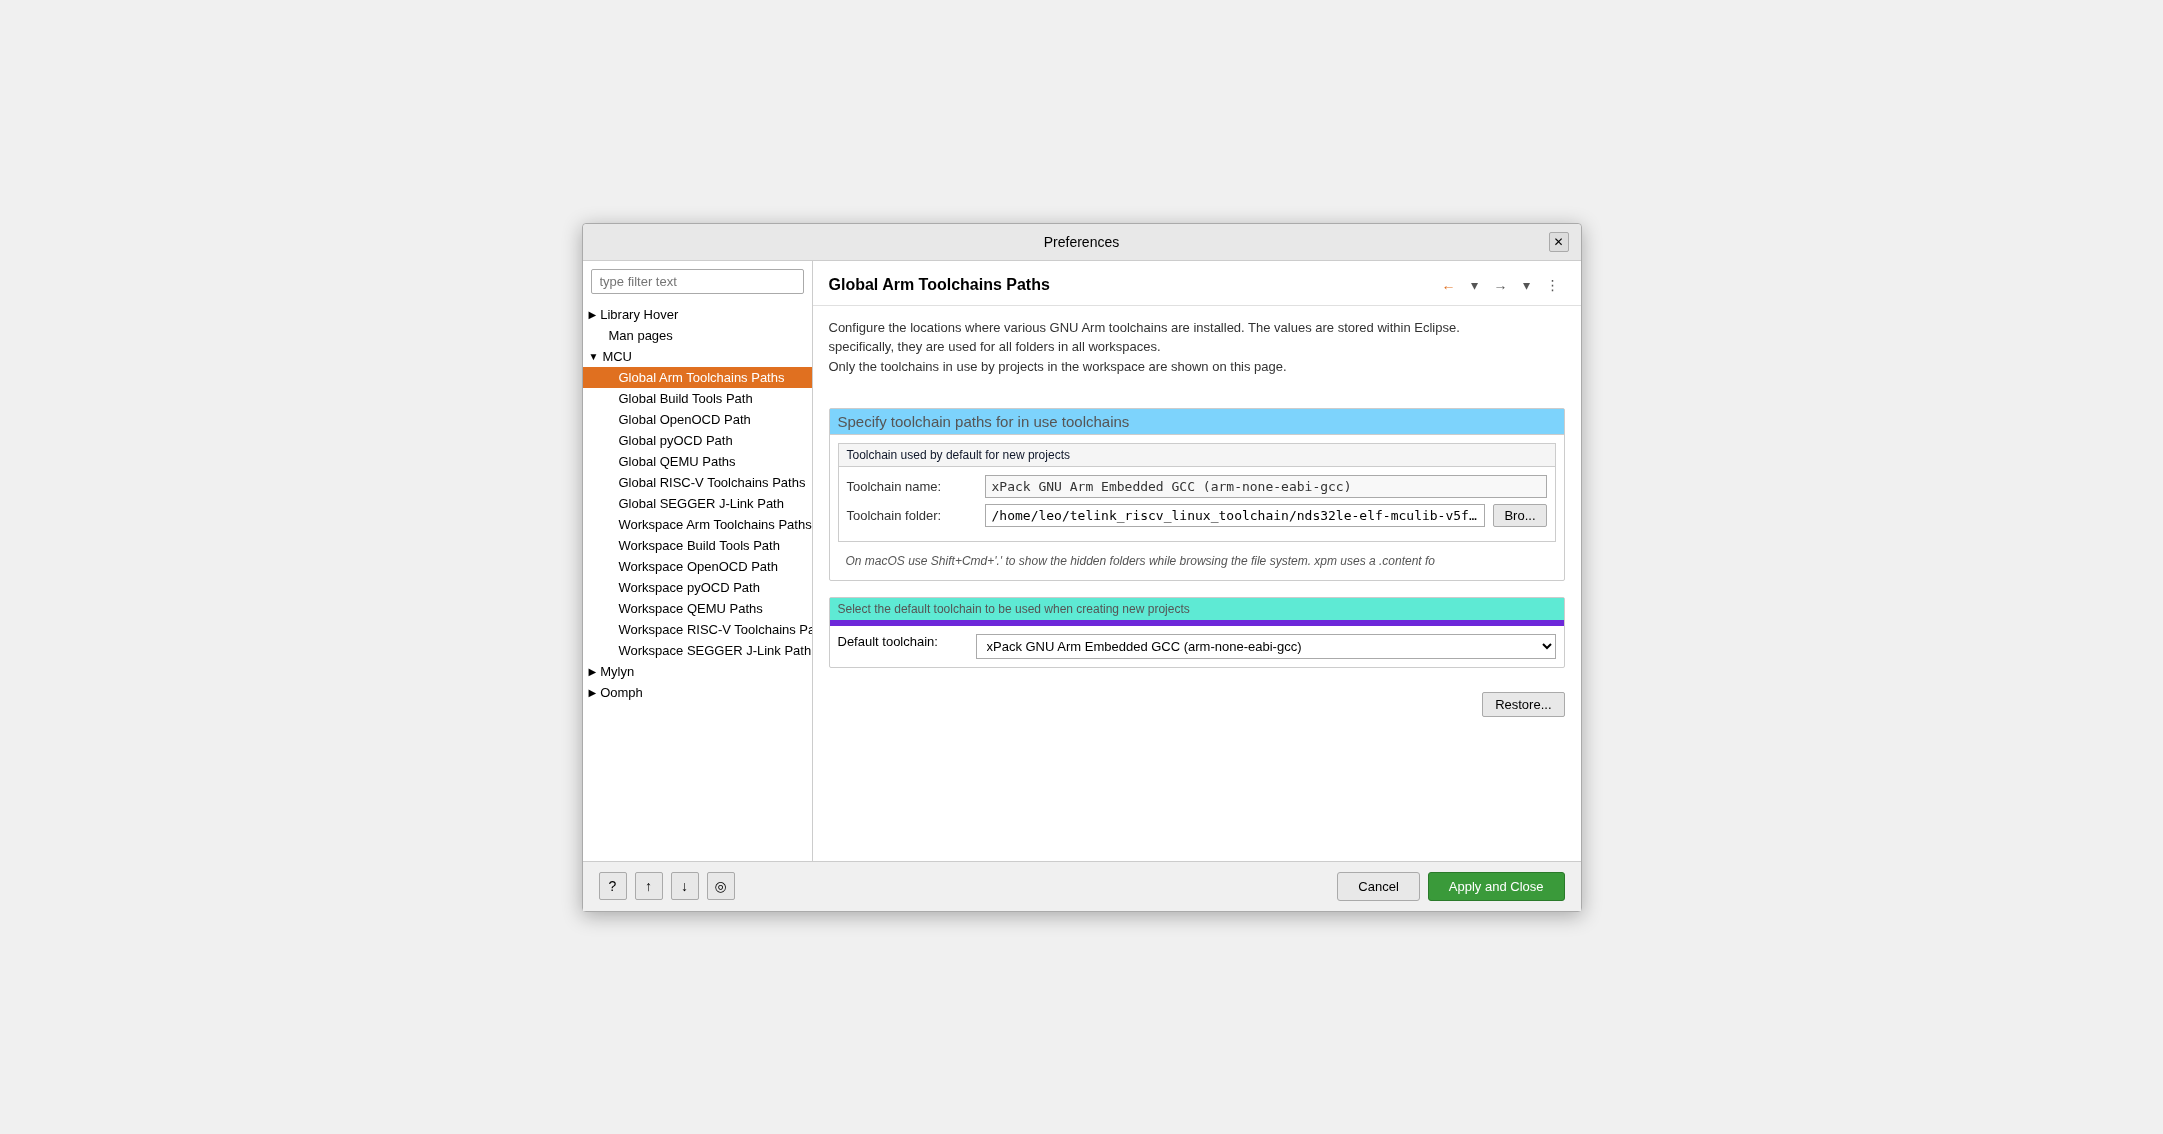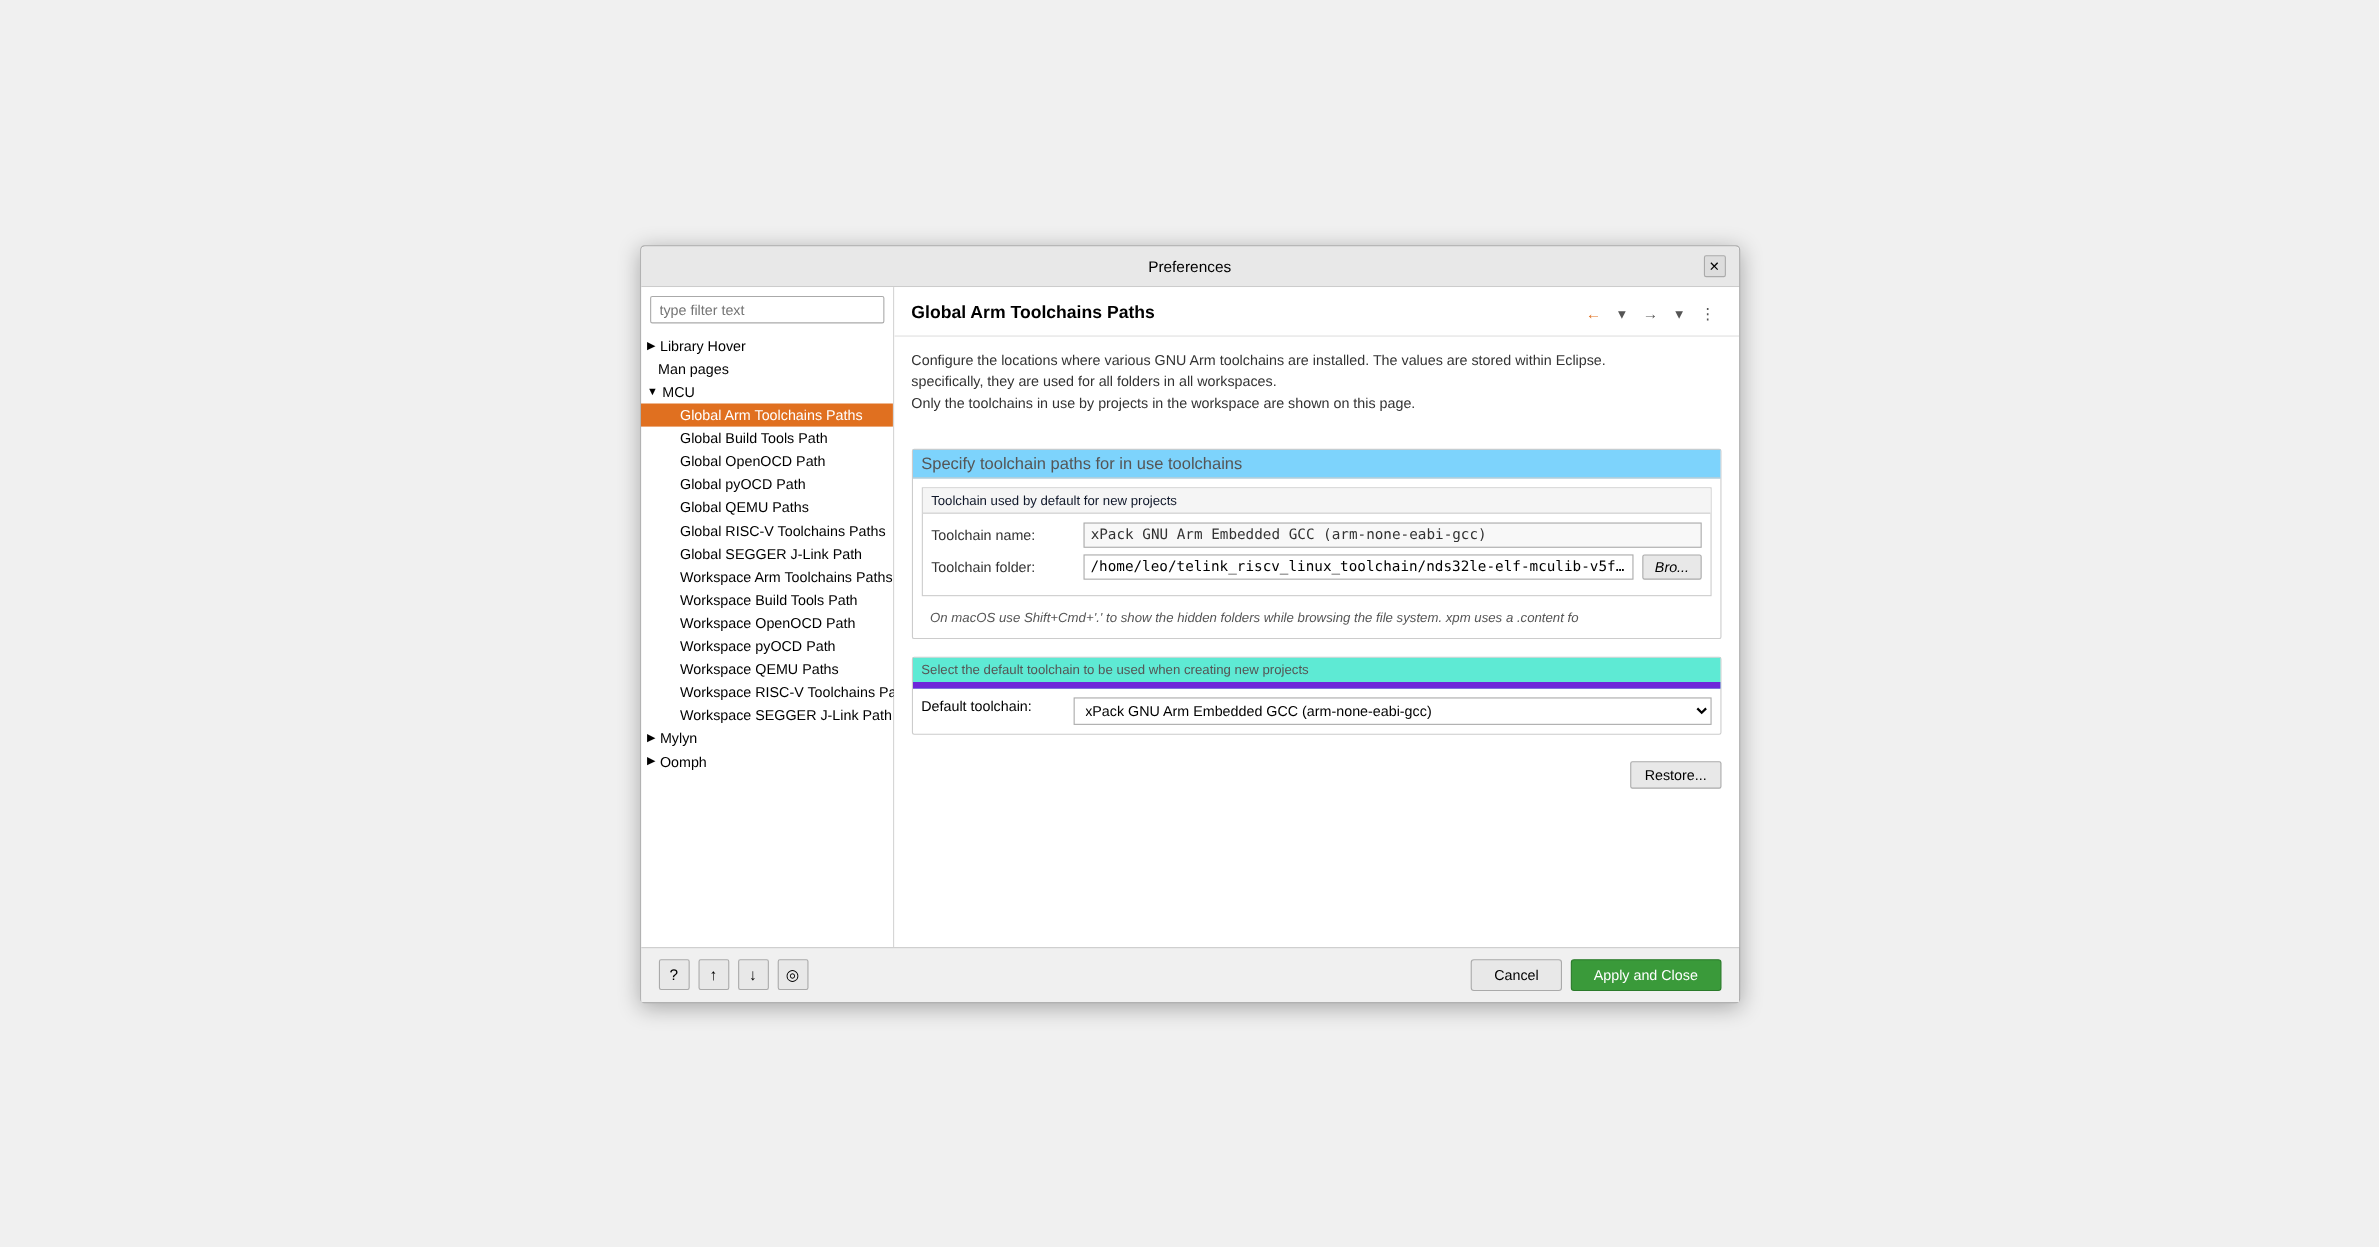--- a/index.html
+++ b/index.html
@@ -82,21 +82,21 @@
       align-items: center;
       gap: 4px;
       white-space: nowrap;
       font-size: 13px;
     }
     .tree-item.active {
       background: #e07020;
       color: white;
     }
     .tree-item.parent { padding-left: 6px; }
-    .tree-item.child { padding-left: 16px; }
+    .tree-item.child { padding-left: 26px; }
     .tree-item.child2 { padding-left: 36px; }
     .chevron { font-size: 10px; }
     .content-area {
       flex: 1;
       background: #fff;
       display: flex;
       flex-direction: column;
       overflow: hidden;
     }
     .content-header {
@@ -181,21 +181,20 @@
       background: #f8f8f8;
       color: #333;
     }
     .browse-btn {
       padding: 3px 10px;
       border: 1px solid #aaa;
       background: #e8e8e8;
       cursor: pointer;
       font-size: 13px;
       border-radius: 2px;
-      font-style: italic;
     }
     .hint-text {
       font-size: 12px;
       color: #555;
       margin-top: 4px;
       padding: 4px 8px;
       font-style: italic;
     }
     .section-select {
       border: 1px solid #ccc;

